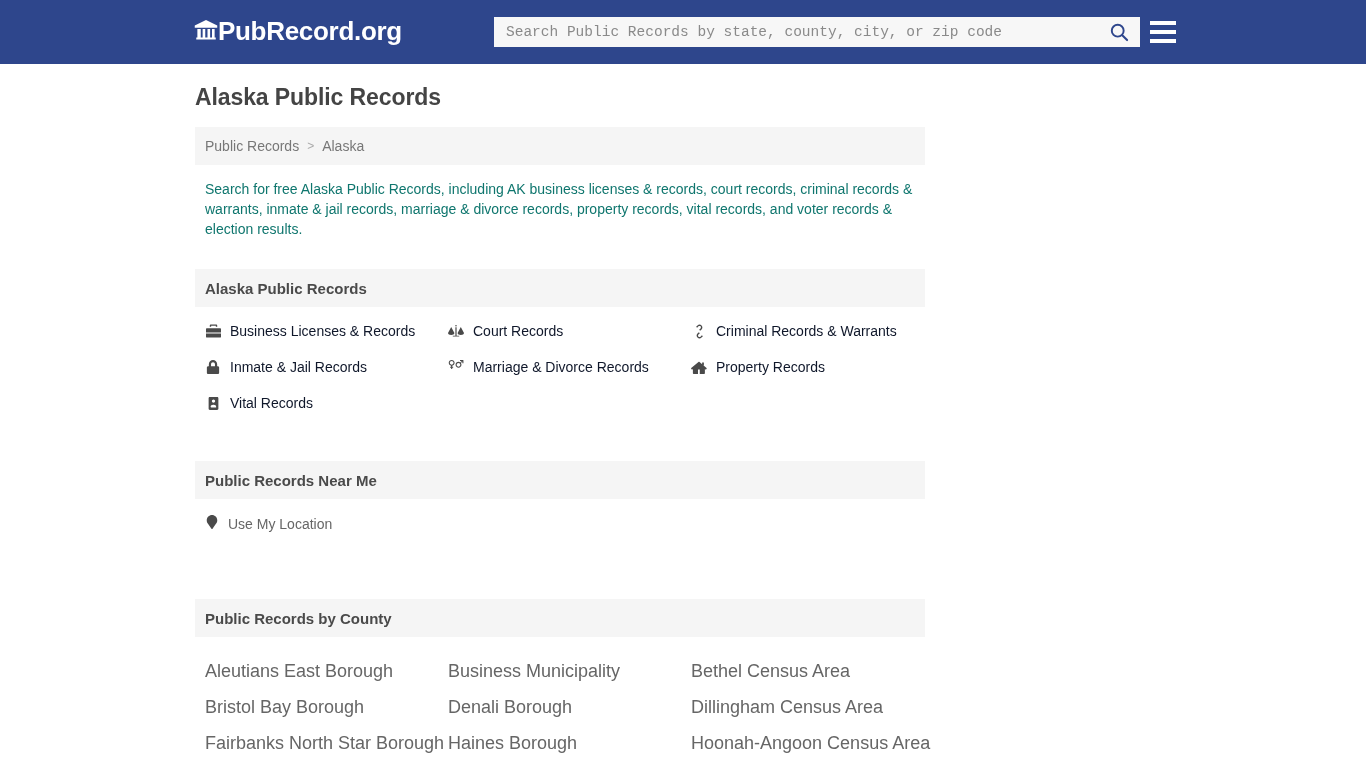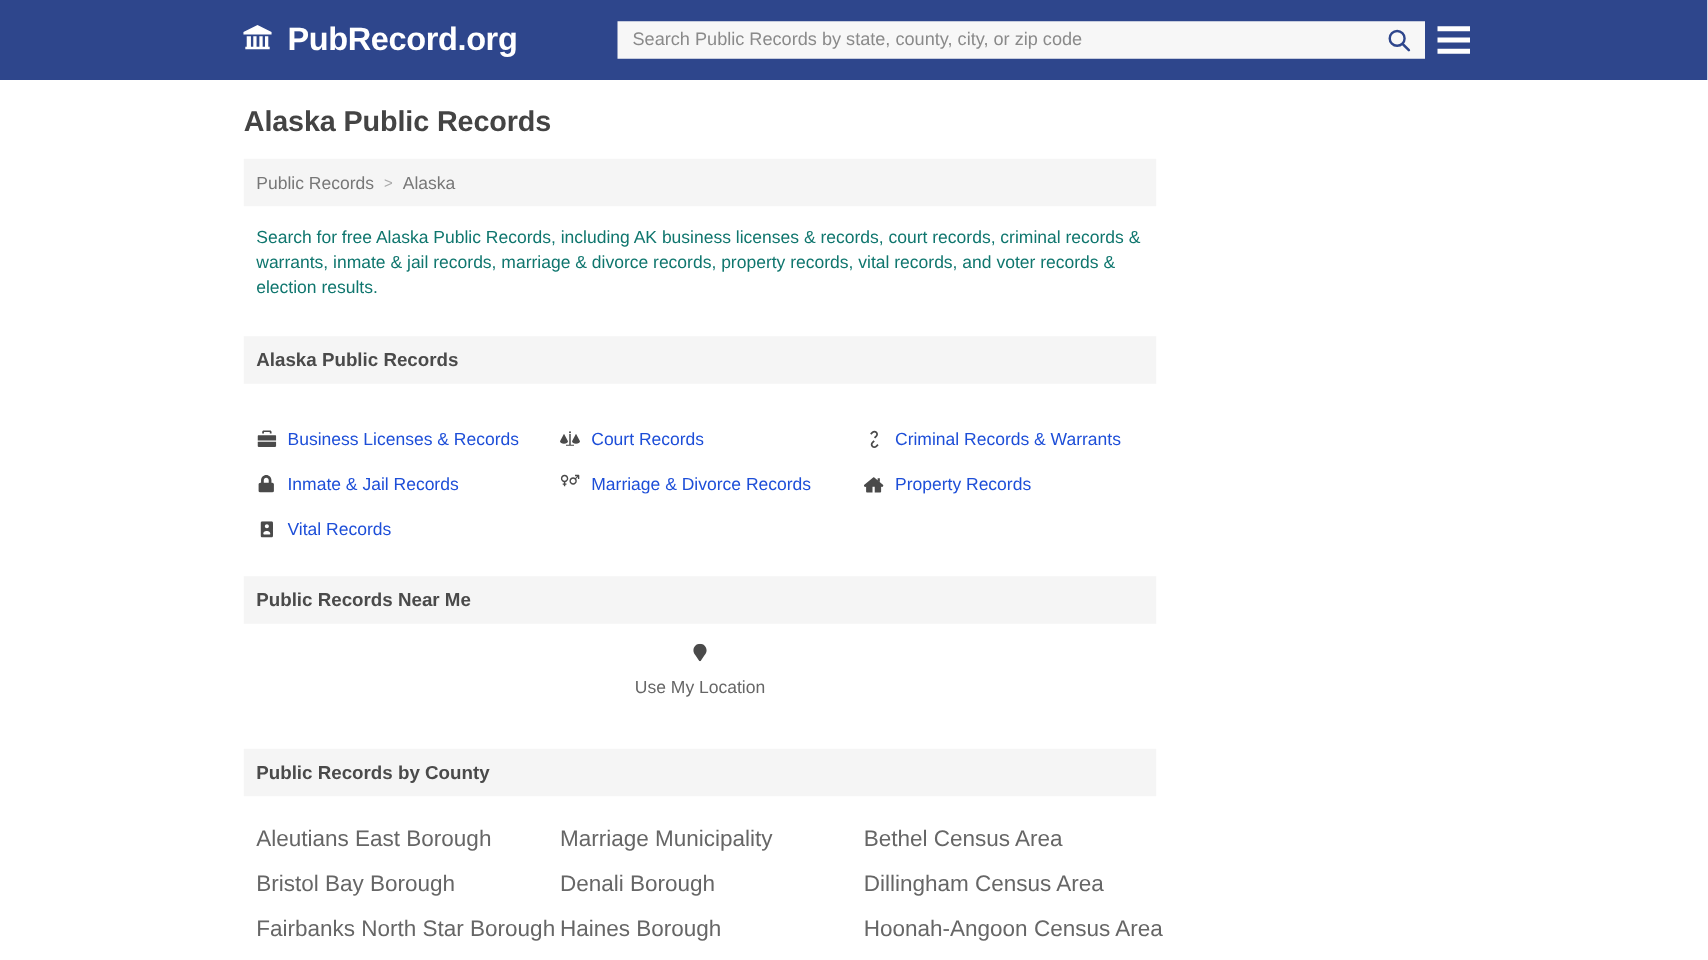--- a/index.html
+++ b/index.html
@@ -20,21 +20,21 @@
     align-items: center;
     position: relative;
   }
   .brand {
     display: flex;
     align-items: center;
     position: absolute;
     left: 194px;
     top: 18px;
     text-decoration: none;
-    gap: 12px;
+    gap: 0;
   }
   .brand-icon {
     width: 24px;
     height: 24px;
     display: block;
     flex: 0 0 auto;
   }
   .brand-text {
     color: #ffffff;
     font-size: 26px;
@@ -53,21 +53,21 @@
     background: #f7f7f7;
     display: flex;
     align-items: center;
   }
   .search-input {
     flex: 1 1 auto;
     height: 100%;
     border: none;
     outline: none;
     background: transparent;
-    font-family: Liberation Sans, sans-serif;
+    font-family: Liberation Mono, monospace;
     font-size: 14.5px;
     color: #555;
     padding: 0 12px;
   }
   .search-input::placeholder { color: #8a8a8a; }
   .search-btn {
     width: 42px;
     height: 100%;
     background: transparent;
     border: none;
@@ -158,25 +158,25 @@
   }
 
   .links-grid {
     display: grid;
     grid-template-columns: 243px 243px 244px;
     padding: 16px 10px 0 10px;
     row-gap: 0;
   }
   .link-item {
     display: flex;
-    align-items: flex-end;
+    align-items: flex-start;
     gap: 9px;
     height: 36px;
     text-decoration: none;
-    color: #1d4ed8;
+    color: #0f172a;
     font-size: 14px;
     overflow: hidden;
   }
   .link-item .li-icon {
     width: 16px;
     height: 16px;
     flex: 0 0 16px;
     display: flex;
     align-items: center;
     justify-content: center;
@@ -193,21 +193,20 @@
     padding: 16px 10px 0 10px;
     height: 70px;
   }
   .near-me-link {
     display: flex;
     align-items: center;
     gap: 9px;
     text-decoration: none;
     color: #666666;
     font-size: 14px;
-    flex-direction: column;
   }
 
   .county-grid {
     display: grid;
     grid-template-columns: 243px 243px 244px;
     padding: 16px 10px 0 10px;
   }
   .county-item {
     height: 36px;
     display: flex;
@@ -353,21 +352,21 @@
         </a>
       </div>
     </section>
 
     <section class="section">
       <div class="section-head">
         <h2>Public Records by County</h2>
       </div>
       <div class="county-grid">
         <a class="county-item" href="#">Aleutians East Borough</a>
-        <a class="county-item" href="#">Marriage Municipality</a>
+        <a class="county-item" href="#">Business Municipality</a>
         <a class="county-item" href="#">Bethel Census Area</a>
         <a class="county-item" href="#">Bristol Bay Borough</a>
         <a class="county-item" href="#">Denali Borough</a>
         <a class="county-item" href="#">Dillingham Census Area</a>
         <a class="county-item" href="#">Fairbanks North Star Borough</a>
         <a class="county-item" href="#">Haines Borough</a>
         <a class="county-item" href="#">Hoonah-Angoon Census Area</a>
         <a class="county-item" href="#">Juneau City and Borough</a>
         <a class="county-item" href="#">Kenai Peninsula Borough</a>
         <a class="county-item" href="#">Ketchikan Gateway Borough</a>

